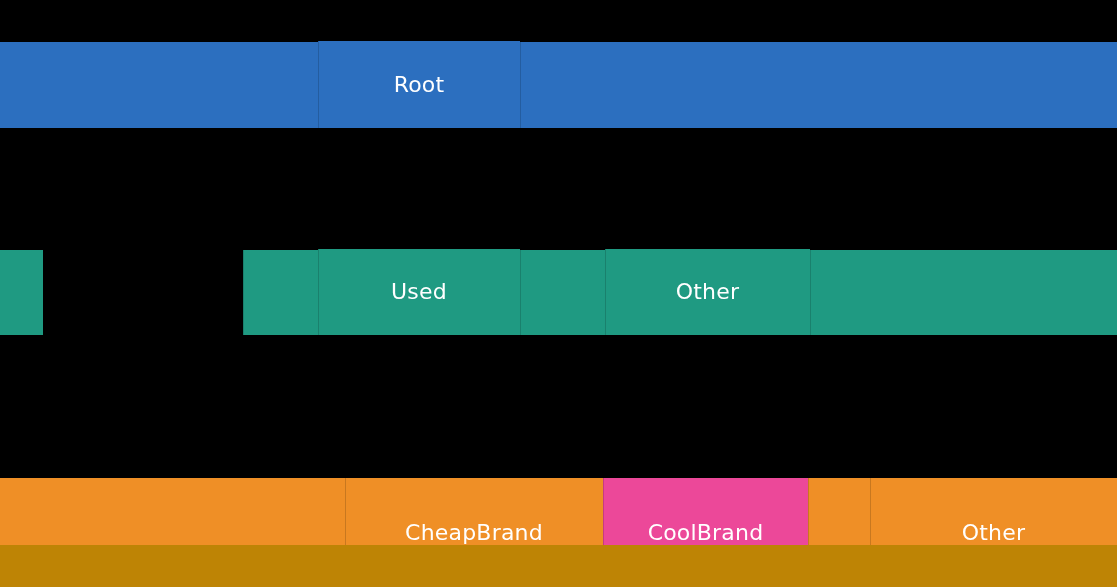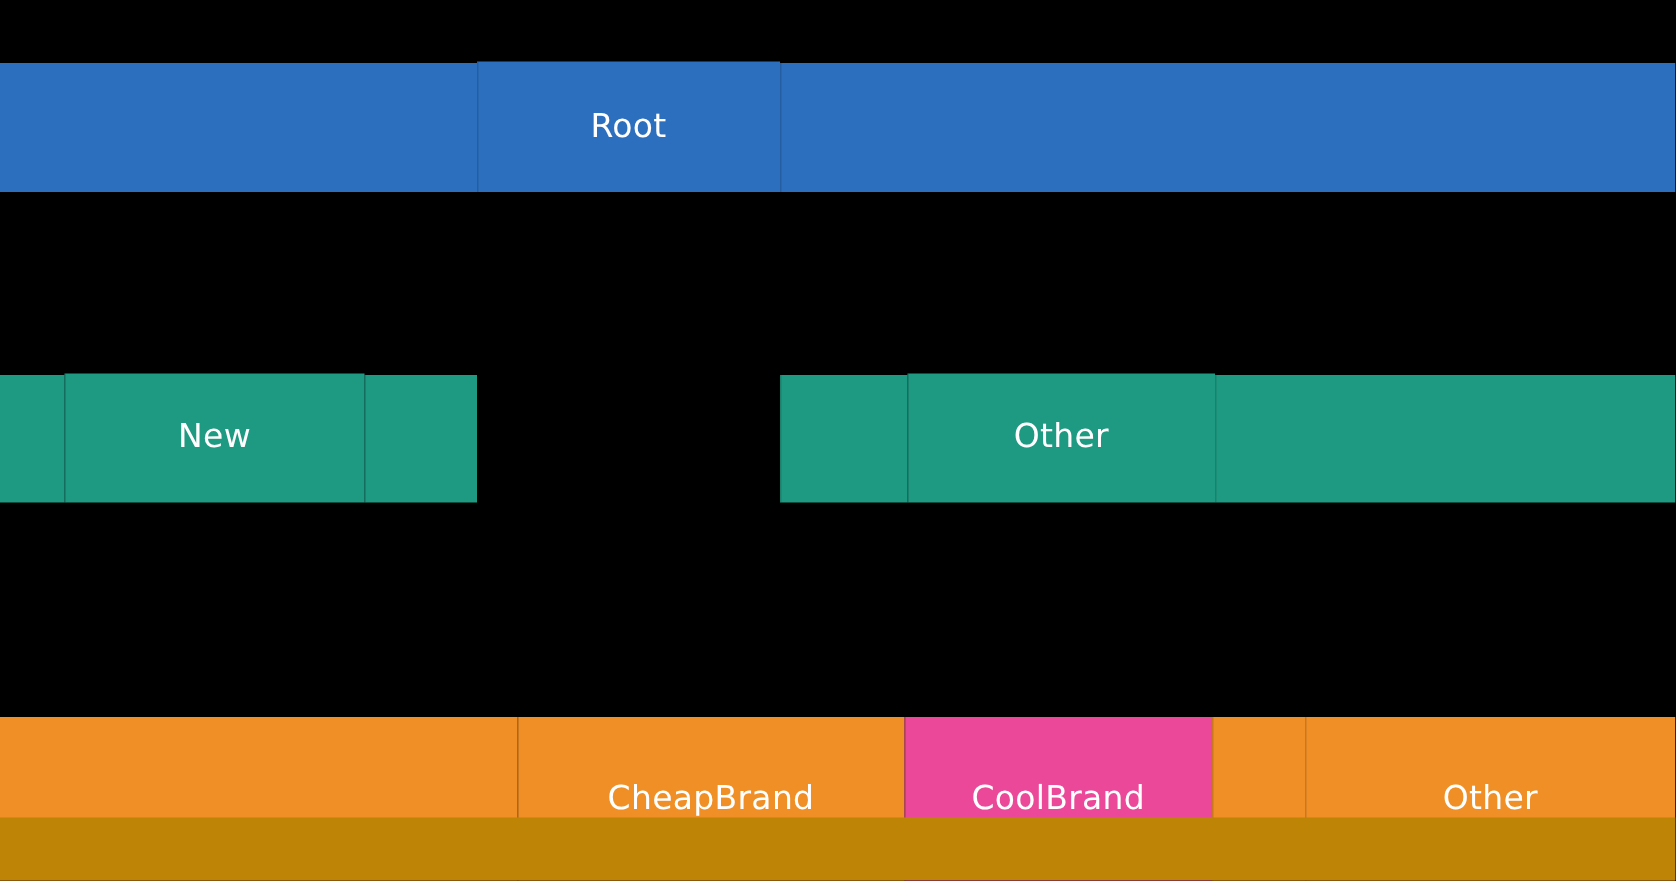--- a/index.html
+++ b/index.html
@@ -61,24 +61,24 @@
 <div id="chart-canvas" style="background: rgb(0, 0, 0); width: 1117px; height: 587px;">
     <div class="level-row" style="top: 42px; height: 86px;">
       <div class="seg" style="left: 0px; width: 318px; background: rgb(44, 111, 191);"></div>
       <div class="seg sep-left nudge-up" style="left: 318px; width: 202px; background: rgb(44, 111, 191);">
         <span class="seg-label">Root</span>
       </div>
       <div class="seg sep-left" style="left: 520px; width: 597px; background: rgb(44, 111, 191);"></div>
     </div>
     <div class="level-row" style="top: 250px; height: 85px;">
       <div class="seg" style="left: 0px; width: 43px; background: rgb(31, 154, 130);"></div>
-      <div class="seg sep-left nudge-up" style="left: 43px; width: 200px; background: rgb(31, 154, 130);">
-        <span class="seg-label">New</span>
+      <div class="seg sep-left" style="left: 243px; width: 75px; background: rgb(31, 154, 130);"></div>
+      <div class="seg sep-left nudge-up" style="left: 318px; width: 202px; background: rgb(31, 154, 130);">
+        <span class="seg-label">Used</span>
       </div>
-      <div class="seg sep-left" style="left: 243px; width: 75px; background: rgb(31, 154, 130);"></div>
       <div class="seg sep-left" style="left: 520px; width: 85px; background: rgb(31, 154, 130);"></div>
       <div class="seg sep-left nudge-up" style="left: 605px; width: 205px; background: rgb(31, 154, 130);">
         <span class="seg-label">Other</span>
       </div>
       <div class="seg sep-left" style="left: 810px; width: 307px; background: rgb(31, 154, 130);"></div>
     </div>
     <div class="level-row" style="top: 478px; height: 110px; border-radius: 21px;">
       <div class="seg" style="left: 0px; width: 345px; background: rgb(239, 143, 38);"></div>
       <div class="seg sep-left" style="left: 345px; width: 258px; background: rgb(239, 143, 38);">
         <span class="seg-label">CheapBrand</span>

